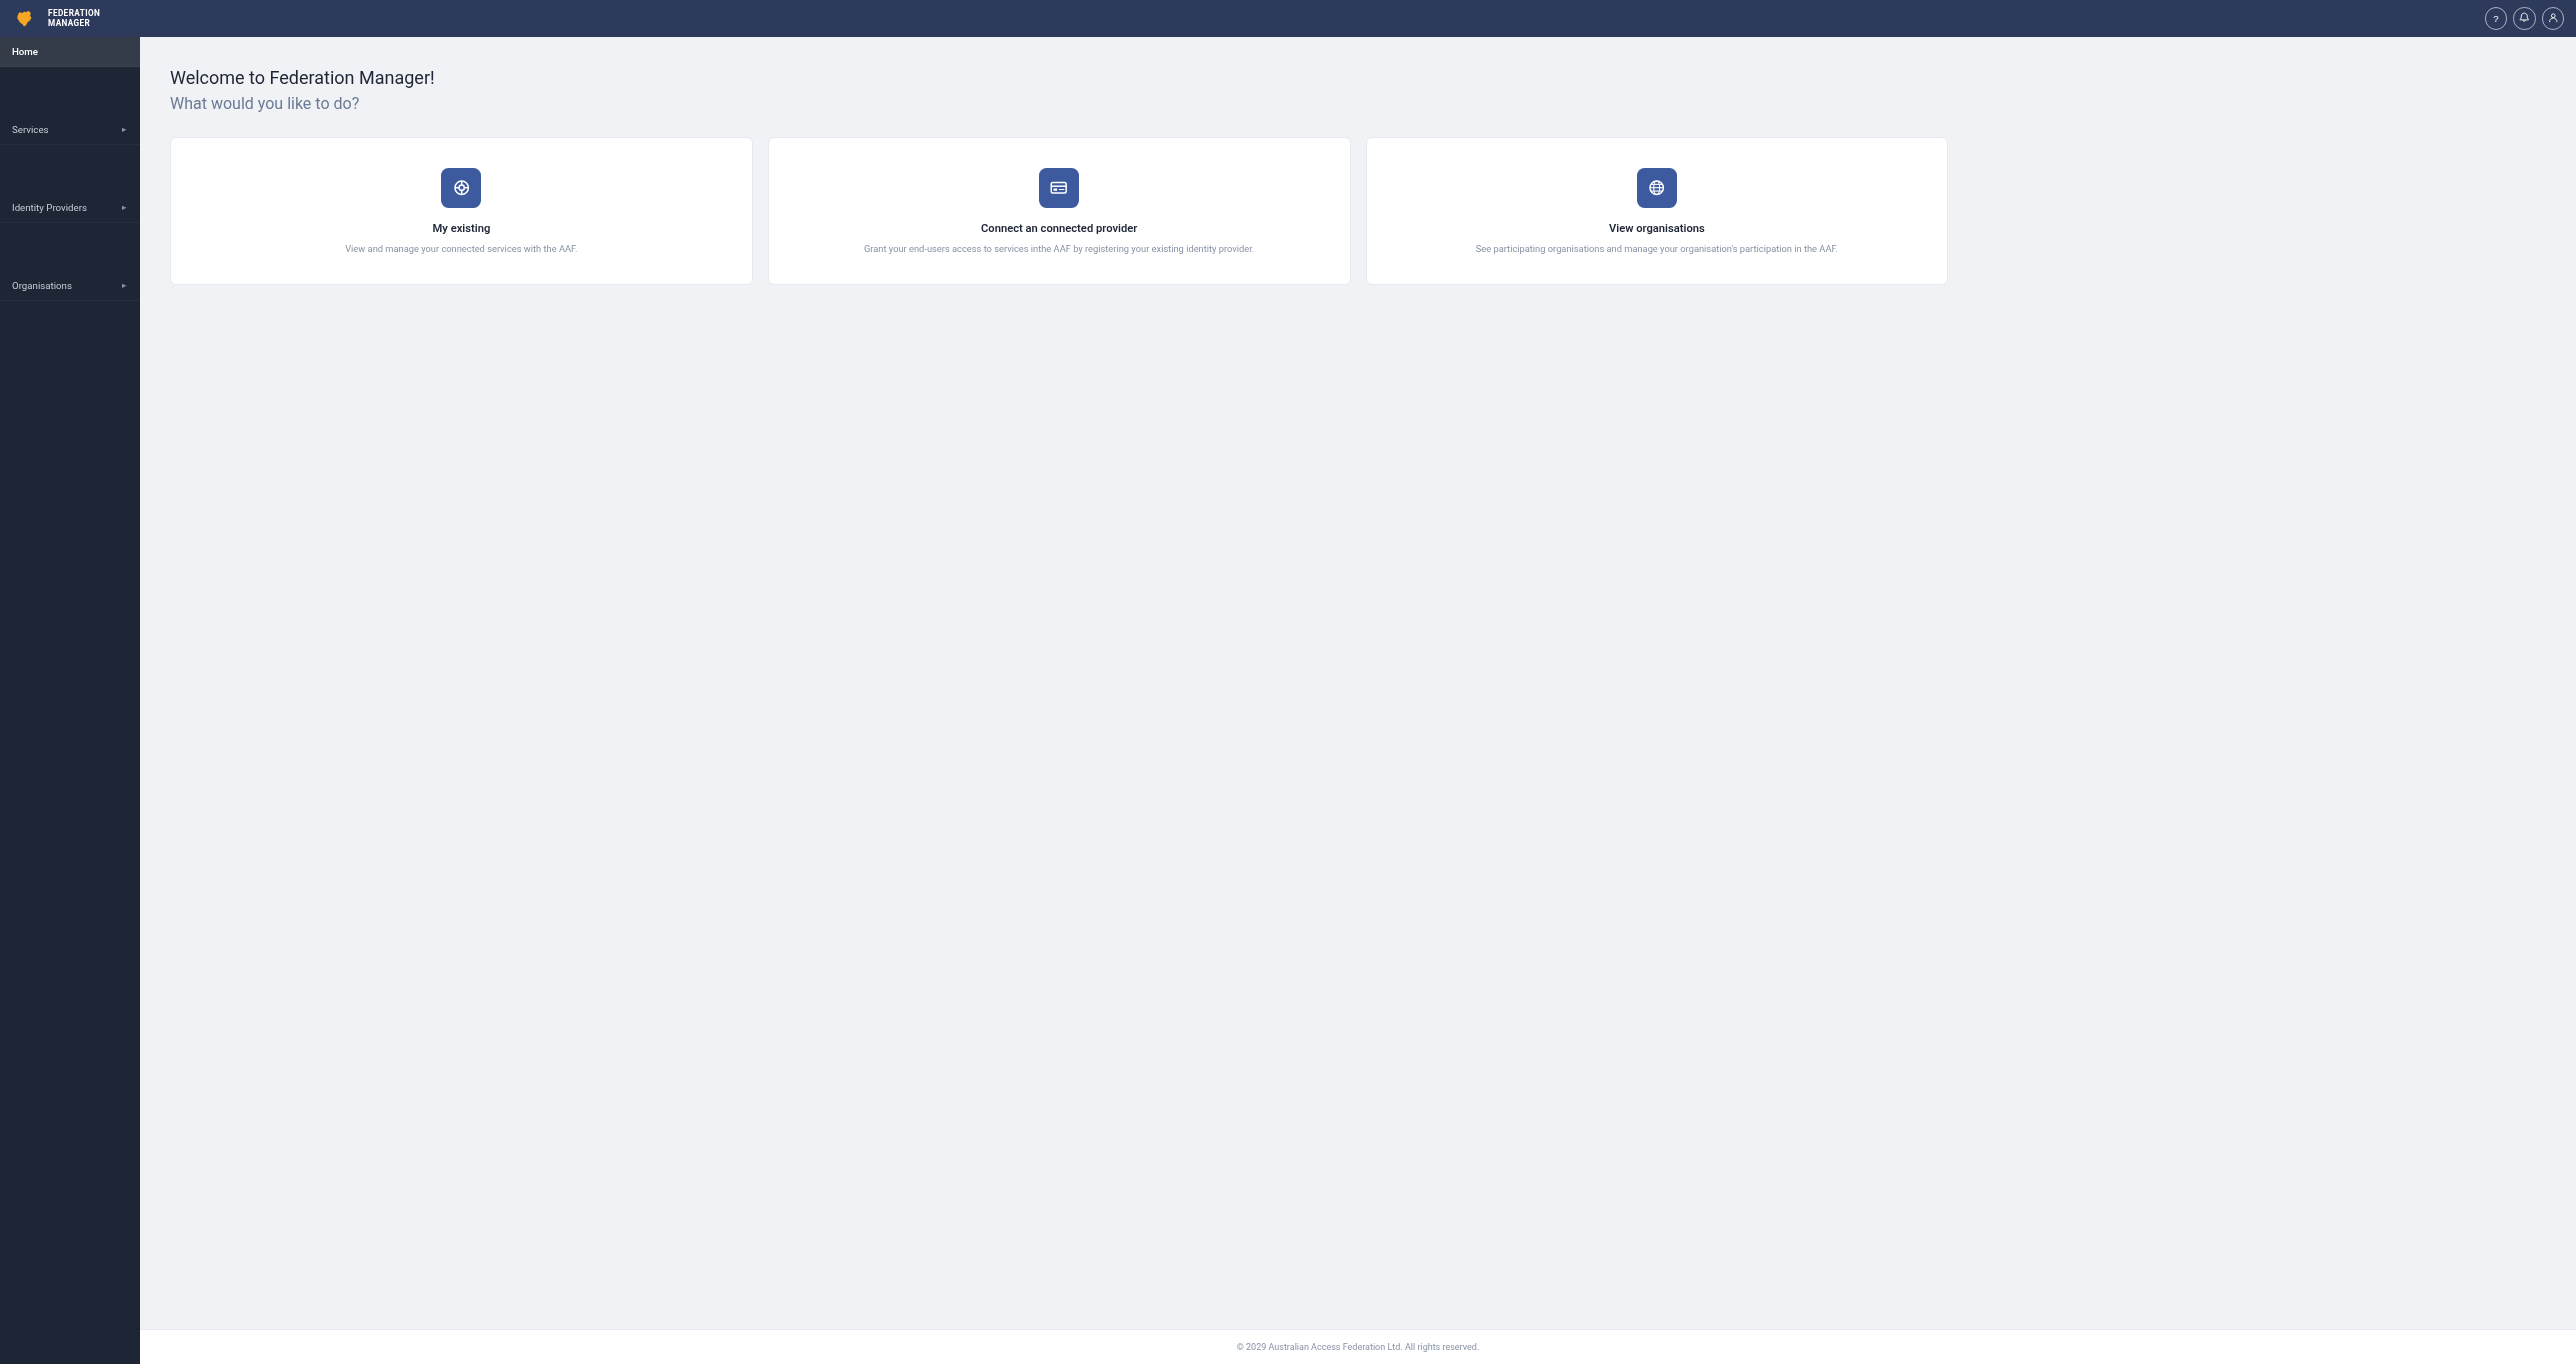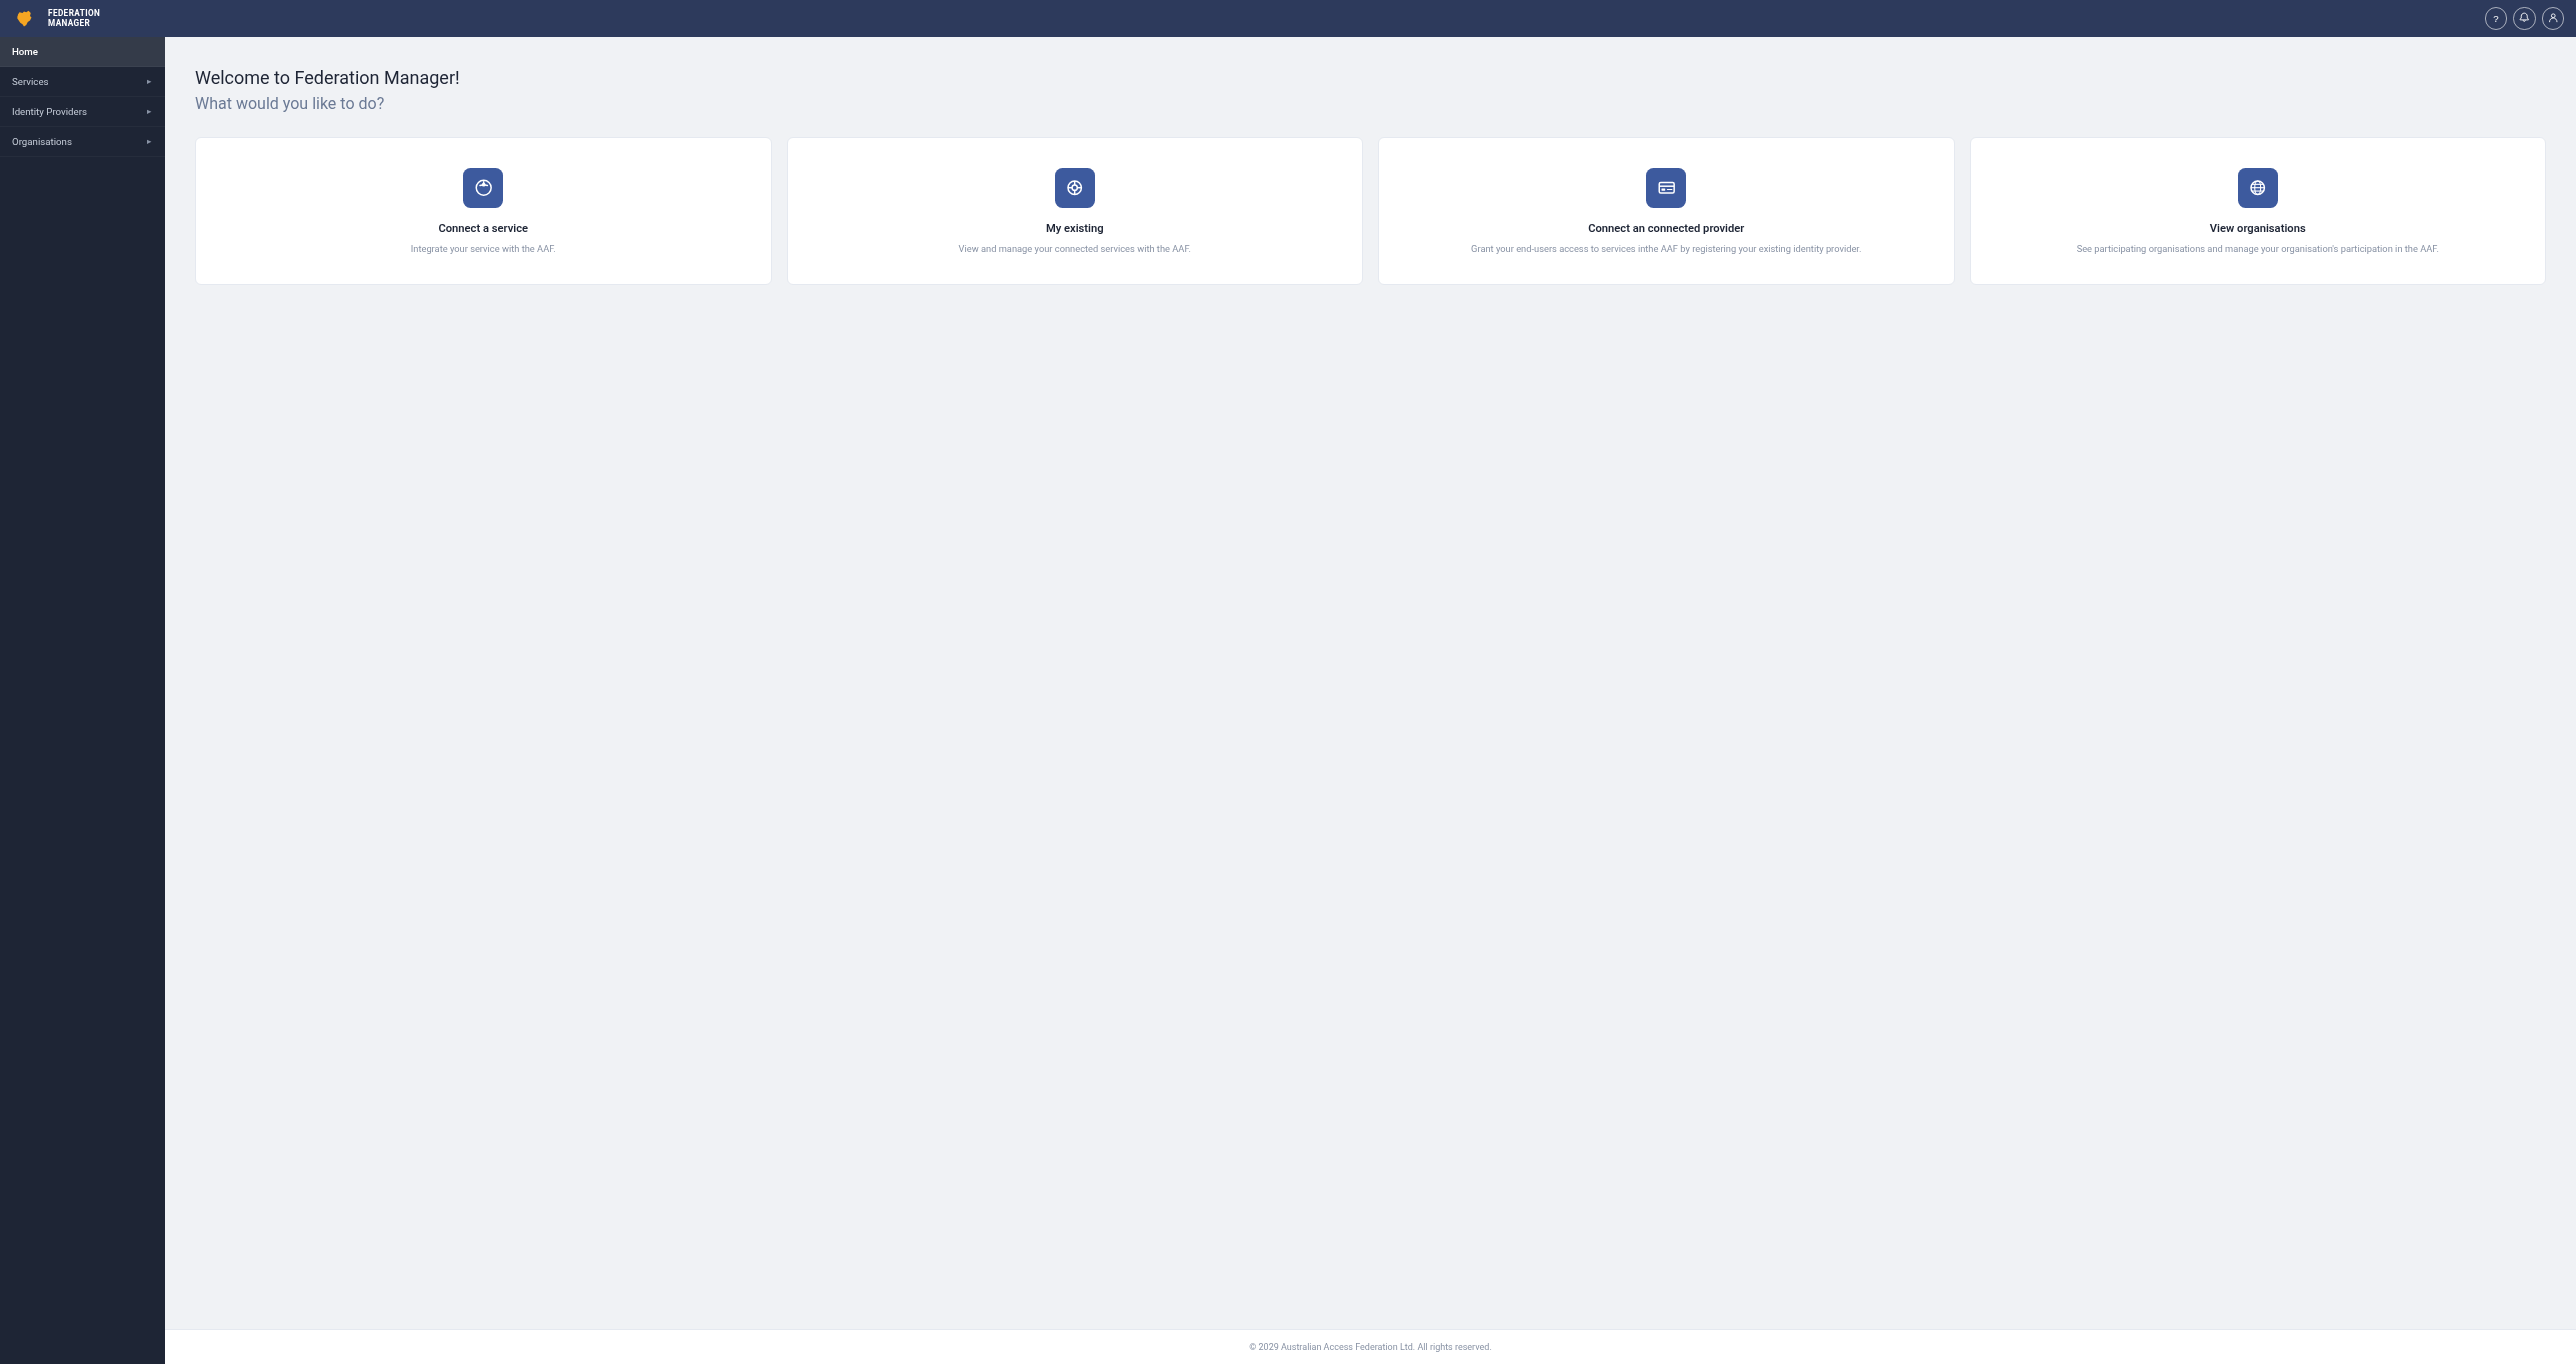--- a/index.html
+++ b/index.html
@@ -53,25 +53,26 @@
 
     
     .layout {
       display: flex;
       flex: 1;
       overflow: hidden;
     }
 
     
     .sidebar {
-      width: 165px;
+      width: 140px;
       background: #1e2535;
       flex-shrink: 0;
       display: flex;
       flex-direction: column;
+      gap: 48px;
     }
     .sidebar-item {
       display: flex;
       align-items: center;
       justify-content: space-between;
       padding: 9px 12px;
       color: #c5ccd8;
       font-size: 9.7px;
       cursor: pointer;
       border-bottom: 0.7px solid rgba(255,255,255,0.04);
@@ -220,32 +221,20 @@
     </div>
   </nav>
 
   <div class="main">
     <div class="content">
       <h1 class="page-title">Welcome to Federation Manager!</h1>
       <p class="page-subtitle">What would you like to do?</p>
 
       <div class="cards-grid">
 
-        <div class="card">
-          <div class="card-icon">
-            <svg width="19.4" height="19.4" viewBox="0 0 26 26" fill="none">
-              <circle cx="13" cy="13" r="10" stroke="white" stroke-width="2" fill="none"></circle>
-              <line x1="13" y1="5" x2="13" y2="9" stroke="white" stroke-width="2" stroke-linecap="round"></line>
-              <path d="M8 10 L13 9 L18 10" stroke="white" stroke-width="2" stroke-linecap="round" fill="none"></path>
-              <circle cx="13" cy="9" r="2.5" fill="white"></circle>
-            </svg>
-          </div>
-          <div class="card-title">Connect a service</div>
-          <div class="card-desc">Integrate your service with the AAF.</div>
-        </div>
 
         <div class="card">
           <div class="card-icon">
             <svg width="19.4" height="19.4" viewBox="0 0 26 26" fill="none">
               <circle cx="13" cy="13" r="9" stroke="white" stroke-width="2" fill="none"></circle>
               <circle cx="13" cy="13" r="3.5" stroke="white" stroke-width="2" fill="none"></circle>
               <line x1="13" y1="4" x2="13" y2="9.5" stroke="white" stroke-width="2"></line>
               <line x1="13" y1="16.5" x2="13" y2="22" stroke="white" stroke-width="2"></line>
               <line x1="4" y1="13" x2="9.5" y2="13" stroke="white" stroke-width="2"></line>
               <line x1="16.5" y1="13" x2="22" y2="13" stroke="white" stroke-width="2"></line>

